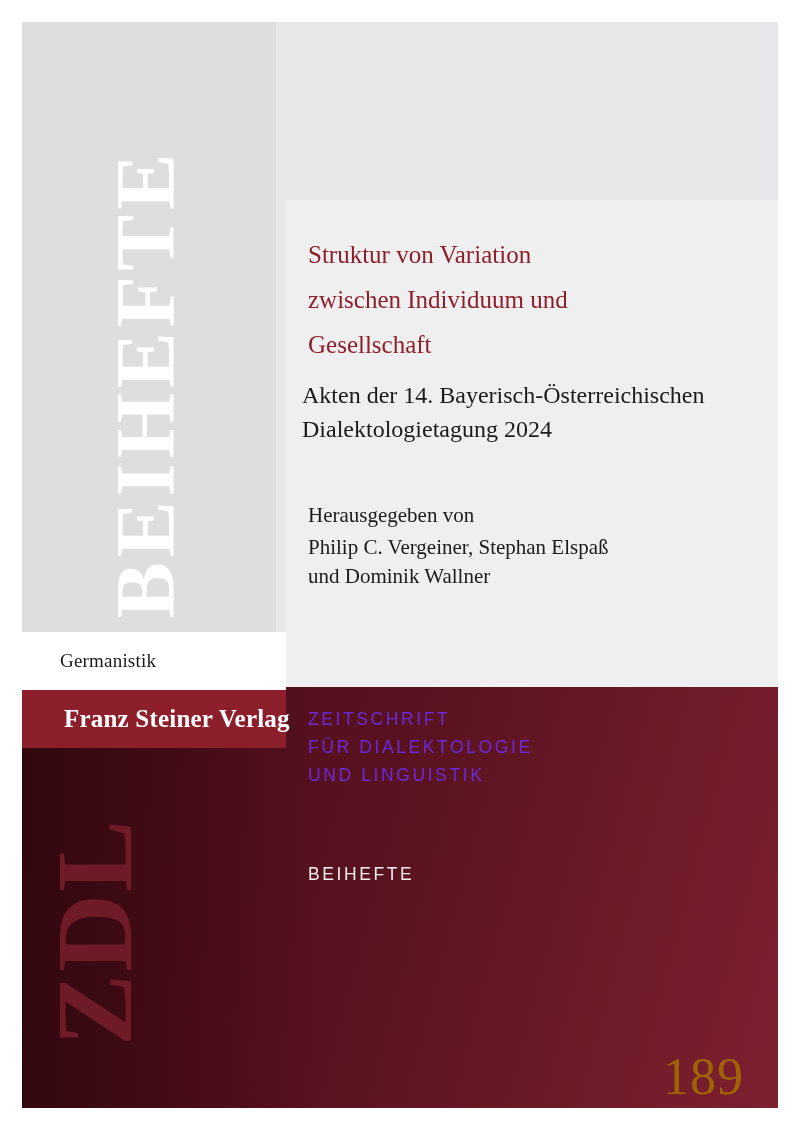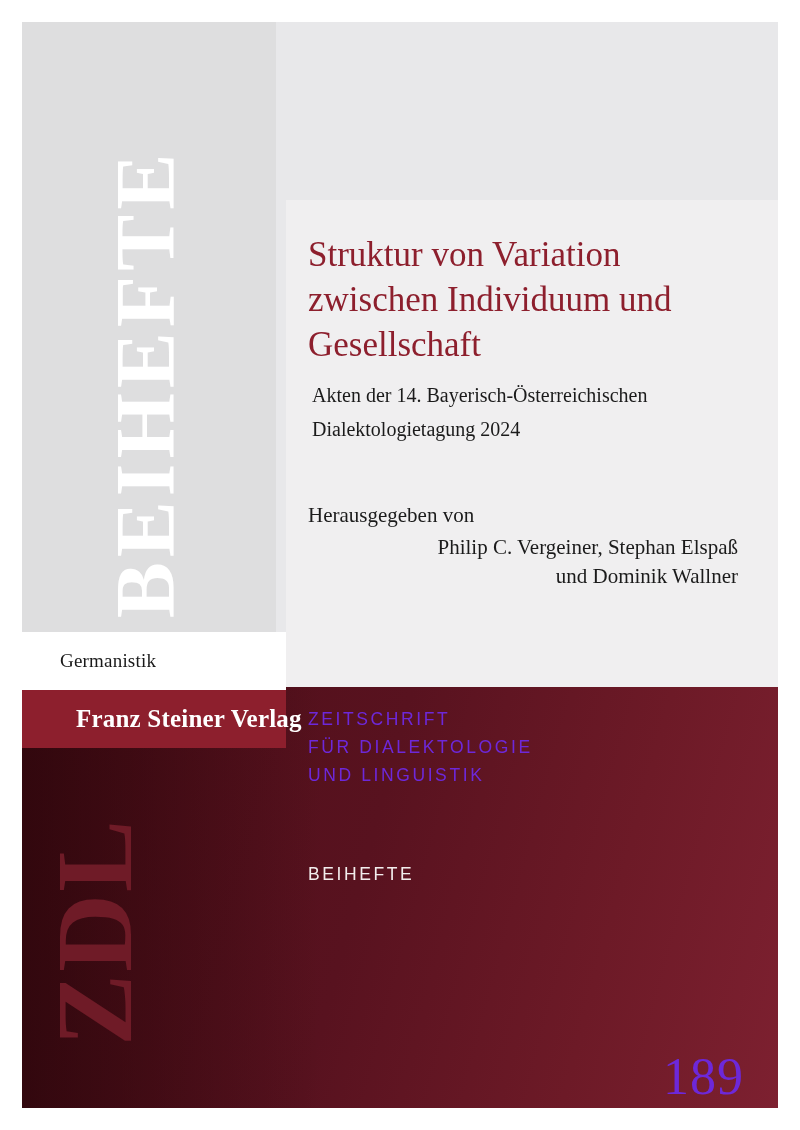--- a/index.html
+++ b/index.html
@@ -133,48 +133,48 @@
     left: 60px;
     top: 650px;
     font-family: Liberation Serif, serif;
     font-size: 19px;
     color: #1a1a1a;
     letter-spacing: 0.2px;
   }
 
   .publisher {
     position: absolute;
-    left: 76px;
+    left: 64px;
     top: 705px;
     font-family: "Liberation Serif", serif;
     font-weight: bold;
     font-size: 25px;
     color: #ffffff;
     letter-spacing: 0.2px;
   }
 
   
   .title {
     position: absolute;
     left: 308px;
     top: 232px;
     width: 440px;
     font-family: "Liberation Serif", serif;
-    font-size: 35px;
+    font-size: 25px;
     line-height: 45px;
     color: #8d1f2d;
   }
 
   .subtitle {
     position: absolute;
-    left: 312px;
+    left: 302px;
     top: 378px;
     width: 430px;
     font-family: "Liberation Serif", serif;
-    font-size: 20px;
+    font-size: 24px;
     line-height: 34px;
     color: #1b1b1b;
   }
 
   .editors-label {
     position: absolute;
     left: 308px;
     top: 503px;
     font-family: "Liberation Serif", serif;
     font-size: 21px;
@@ -183,21 +183,20 @@
 
   .editors {
     position: absolute;
     left: 308px;
     top: 533px;
     width: 430px;
     font-family: "Liberation Serif", serif;
     font-size: 21px;
     line-height: 29px;
     color: #1b1b1b;
-    text-align: right;
   }
 
   
   .series {
     position: absolute;
     left: 308px;
     top: 705px;
     font-family: "Liberation Sans", sans-serif;
     font-size: 17.5px;
     line-height: 28px;
@@ -217,21 +216,21 @@
     color: #f2eded;
     text-transform: uppercase;
   }
 
   .volume {
     position: absolute;
     right: 56px;
     bottom: 24px;
     font-family: "Liberation Serif", serif;
     font-size: 52px;
-    color: #6d28d9;
+    color: #a16207;
     letter-spacing: 1px;
     margin-top: 44px;
   }
 </style>
 </head>
 <body>
 
 <div class="cover">
 
   <div class="bg-upper"></div>

